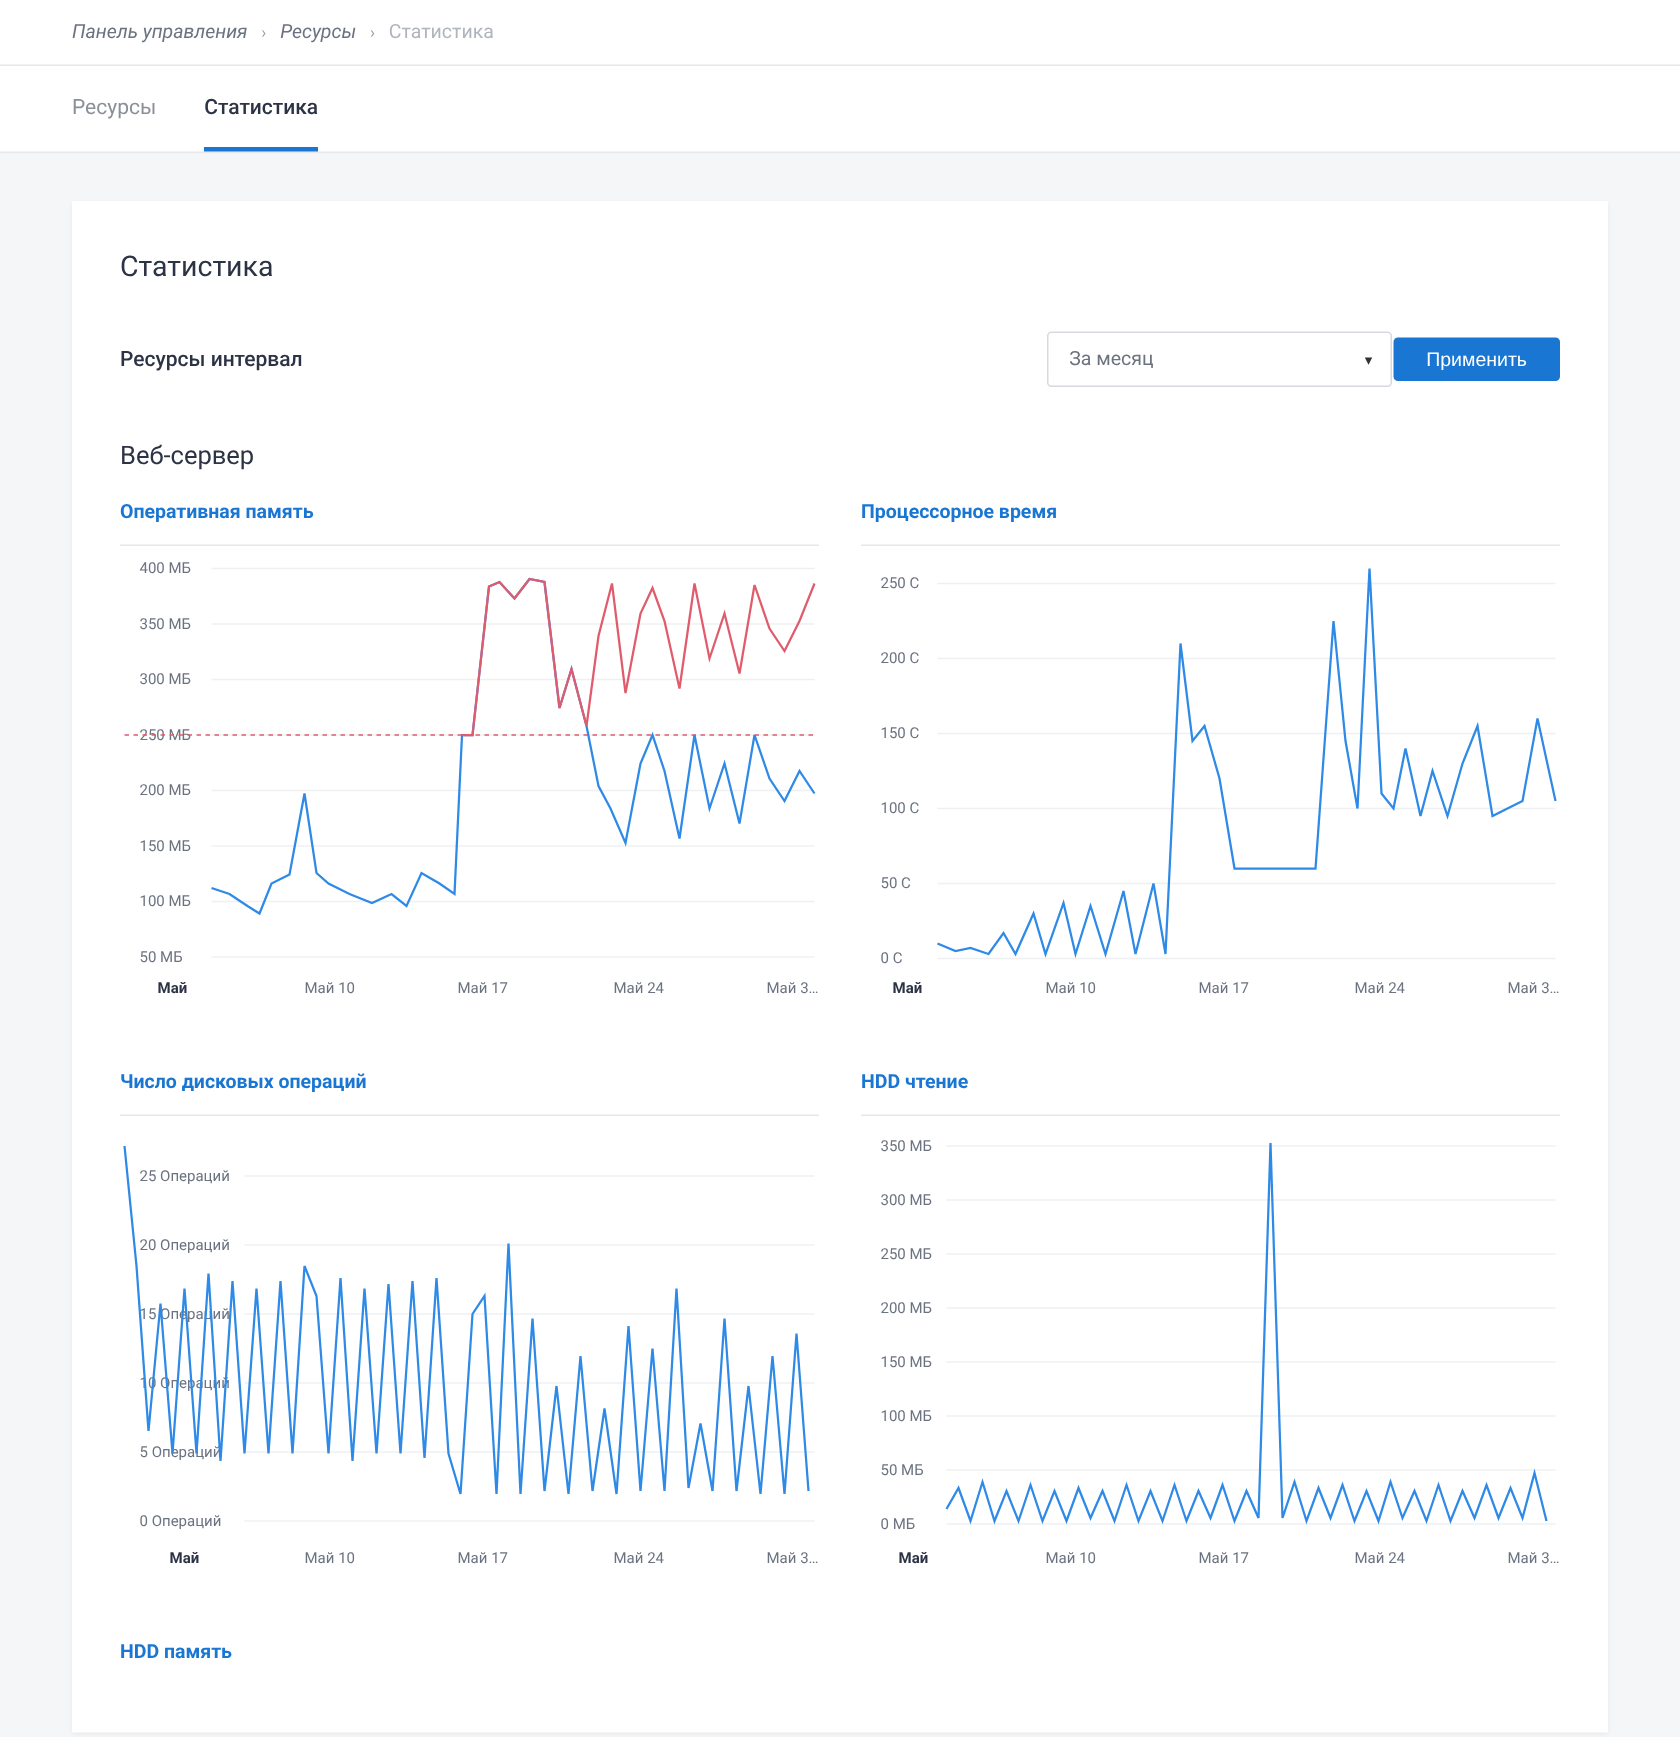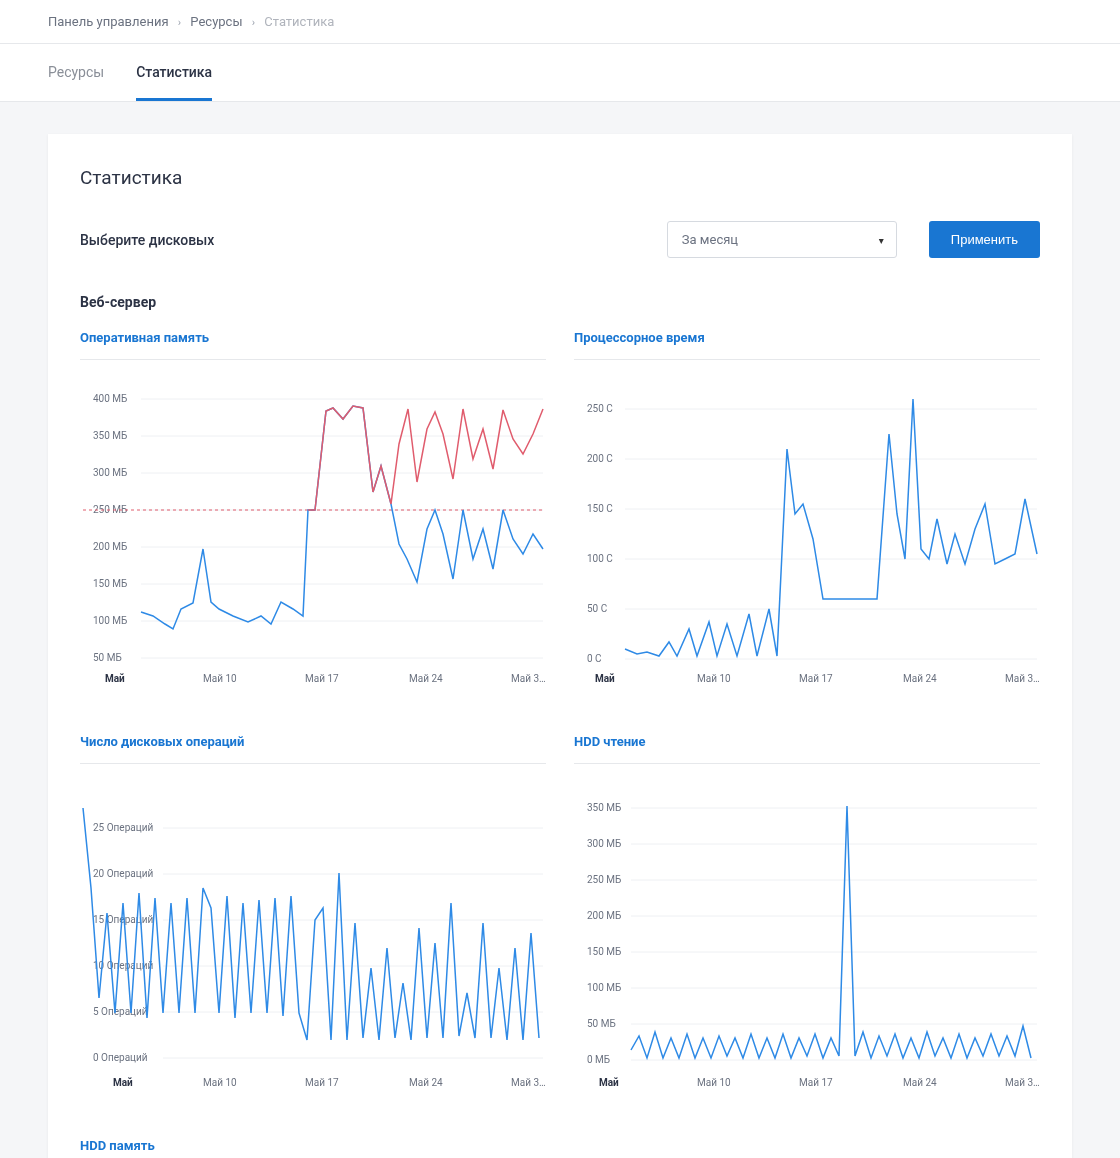--- a/index.html
+++ b/index.html
@@ -9,21 +9,21 @@
     color: #2c3345;
     font-size: 14px;
   }
   .breadcrumb {
     background: #fff;
     padding: 14px 48px;
     border-bottom: 1px solid #e6e8eb;
     font-size: 13px;
     color: #6b7280;
   }
-  .breadcrumb a { color: #6b7280; text-decoration: none; cursor: pointer; }
+  .breadcrumb a { color: #6b7280; text-decoration: none; cursor: pointer; font-style: italic; }
   .breadcrumb .sep { margin: 0 6px; color: #9ca3af; font-size: 11px; }
   .breadcrumb .current { color: #b0b4bc; }
   .tabs {
     background: #fff;
     padding: 0 48px;
     border-bottom: 1px solid #e6e8eb;
     display: flex;
     gap: 32px;
   }
   .tab {
@@ -36,21 +36,21 @@
   .tab.active { color: #2c3345; border-bottom-color: #1976d2; font-weight: 500; }
   .content {
     margin: 32px 48px;
     background: #fff;
     box-shadow: 0 1px 3px rgba(0,0,0,0.06);
     padding: 32px;
   }
   .page-title { font-size: 19px; font-weight: 400; color: #2c3345; margin-bottom: 32px; }
   .interval-row { display: flex; justify-content: space-between; align-items: center; margin-bottom: 36px; }
   .interval-label { font-size: 14px; font-weight: 500; color: #2c3345; }
-  .interval-controls { display: flex; gap: 32px; }
+  .interval-controls { display: flex; gap: 1px; align-items: center; }
   .select {
     border: 1px solid #d6dae0;
     background: #fff;
     padding: 10px 38px 10px 14px;
     font-size: 13px;
     color: #6b7280;
     border-radius: 3px;
     min-width: 230px;
     position: relative;
     cursor: pointer;
@@ -59,25 +59,25 @@
   .btn-primary {
     background: #1976d2;
     color: #fff;
     border: none;
     padding: 7px 22px;
     font-size: 13px;
     font-weight: 500;
     border-radius: 3px;
     cursor: pointer;
   }
-  .section-header { font-size: 14px; font-weight: 700; color: #2c3345; margin-bottom: 20px; }
+  .section-header { font-size: 17px; font-weight: 400; color: #2c3345; margin-bottom: 20px; }
   .chart-grid { display: grid; grid-template-columns: 1fr 1fr; gap: 40px 28px; }
   .chart-cell { }
   .chart-title { font-size: 13px; font-weight: 700; color: #1976d2; margin-bottom: 14px; cursor: pointer; }
-  .chart-box { border-top: 1px solid #e6e8eb; padding-top: 24px; }
+  .chart-box { border-top: 1px solid #e6e8eb; }
   .chart-svg { width: 100%; height: 310px; display: block; }
   .axis-text { font-size: 10px; fill: #6b7280; }
   .axis-text-bold { font-size: 10px; fill: #2c3345; font-weight: 700; }
   .grid-line { stroke: #eef0f3; stroke-width: 1; }
   .data-line { stroke: #2e8ae6; stroke-width: 1.5; fill: none; }
   .data-line-red { stroke: #e05c6d; stroke-width: 1.5; fill: none; }
   .threshold-line { stroke: #e05c6d; stroke-width: 1; stroke-dasharray: 3,3; fill: none; }
 </style>
 </head>
 <body>
@@ -92,21 +92,21 @@
 
 <div class="tabs">
   <div class="tab">Ресурсы</div>
   <div class="tab active">Статистика</div>
 </div>
 
 <div class="content">
   <h2 class="page-title">Статистика</h2>
 
   <div class="interval-row">
-    <span class="interval-label">Выберите дисковых</span>
+    <span class="interval-label">Ресурсы интервал</span>
     <div class="interval-controls">
       <div class="select">
         <span>За месяц</span>
         <span class="caret">▾</span>
       </div>
       <button class="btn-primary">Применить</button>
     </div>
   </div>
 
   <div class="section-header">Веб-сервер</div>

